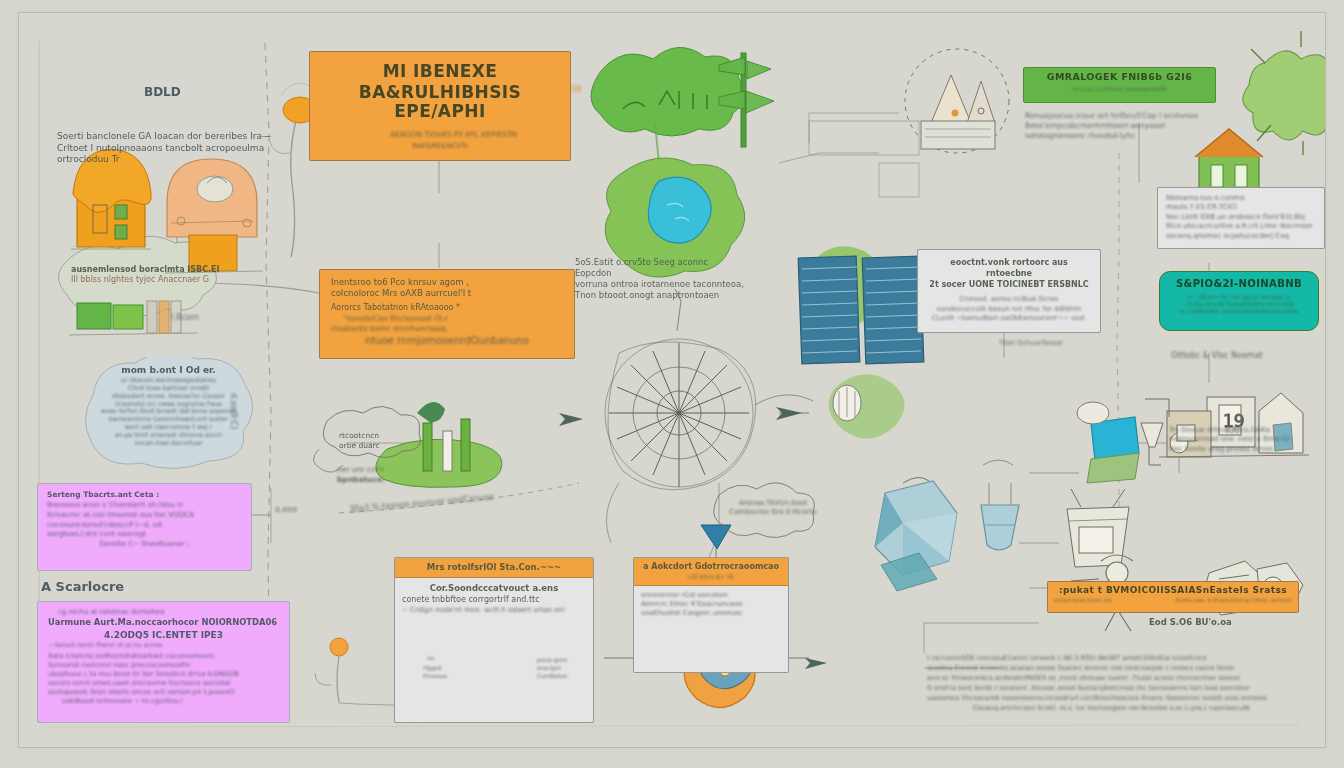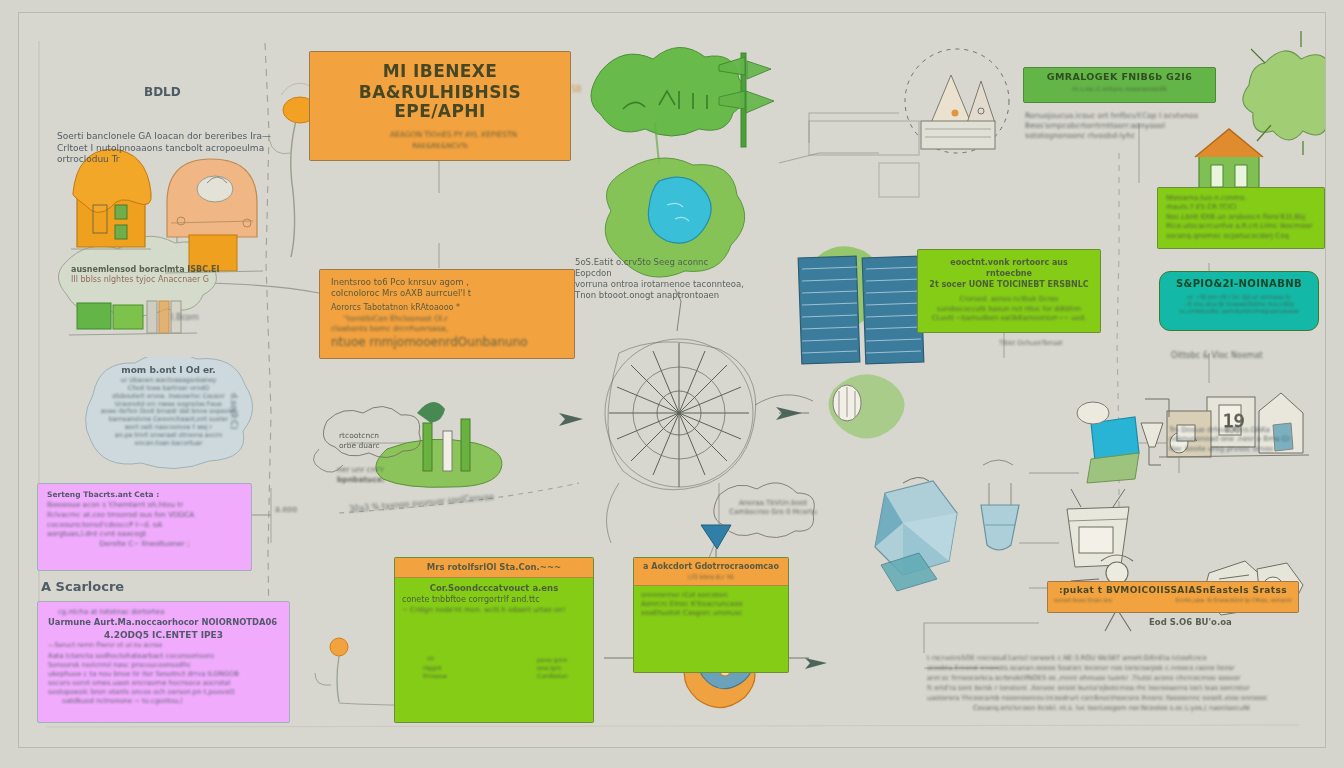--- a/index.html
+++ b/index.html
@@ -22,21 +22,21 @@
     overflow:hidden;
   }
   
   .card{
     position:absolute;box-sizing:border-box;
     border:1px solid rgba(90,90,80,.55);
     padding:6px 10px;
     border-radius:2px;
   }
   .card.orange{ background:#f2a23f; }
-  .card.orange-l{ background:#84cc16; }
+  .card.orange-l{ background:#e5e5e5; }
   .card.green{ background:#63b548; }
   .card.green-d{ background:#14b8a6;border-radius:11px; }
   .card.blue{ background:#f0abfc; }
 
   .t-title{
     font-weight:bold;letter-spacing:.4px;
     color:#2f3b22;text-align:center;
     line-height:1.15;
   }
   .t-sub{
@@ -374,21 +374,21 @@
     <div>vorruna ontroa  irotarnenoe  taconnteoa,</div>
     <div>Tnon btooot.onogt anaptrontoaen</div>
   </div>
 
   <div class="card orange" style="left:300px;top:256px;width:256px;height:90px;padding:7px 11px;">
     <div class="t-body fuzz" style="font-size:8.5px;">Inentsroo  to6 Pco  knrsuv agom  ,</div>
     <div class="t-body fuzz" style="font-size:8.5px;">coIcnoloroc Mrs  oAXB  aurrcuel'I t</div>
     <div class="t-body fuzz" style="font-size:8px;margin-top:3px;">Aororcs Tabotatnon  kRAtoaooo *</div>
     <div class="t-body fuzz2" style="font-size:7.5px;margin-left:12px;">''tonstbiCon   Ehcloonoot Ol.r</div>
     <div class="t-body fuzz2" style="font-size:7.5px;">cloabonts bomc  drcrrhunrsaoa,</div>
-    <div class="t-body fuzz2" style="font-size:12px;text-align:left;">ntuoe rnmjomooenrdOunbanuno</div>
+    <div class="t-body fuzz2" style="font-size:10px;text-align:center;">ntuoe rnmjomooenrdOunbanuno</div>
   </div>
 
   <div class="blob" style="left:62px;top:344px;width:175px;height:120px;">
     <svg width="175" height="120" viewBox="0 0 175 120" style="position:absolute;left:0;top:0;">
       <path d="M12 38 q6 -34 42 -32 q28 -18 62 -4 q38 -4 48 26 q16 24 -2 46 q6 28 -34 30 q-34 14 -68 2 q-38 6 -50 -22 q-12 -22 2 -46Z" fill="#cdd9dc" stroke="#9fb2b8" stroke-width="1"></path>
     </svg>
     <div style="position:relative;padding:8px 16px;">
       <div class="fuzz" style="font-size:9px;font-weight:bold;color:#3d4d57;text-align:center;">mom b.ont I Od er.</div>
       <div class="t-body blue fuzz2" style="font-size:6.3px;text-align:center;line-height:1.25;margin-top:1px;">
         <div>ur Ubaoen.wactoaaagsobaney</div>

